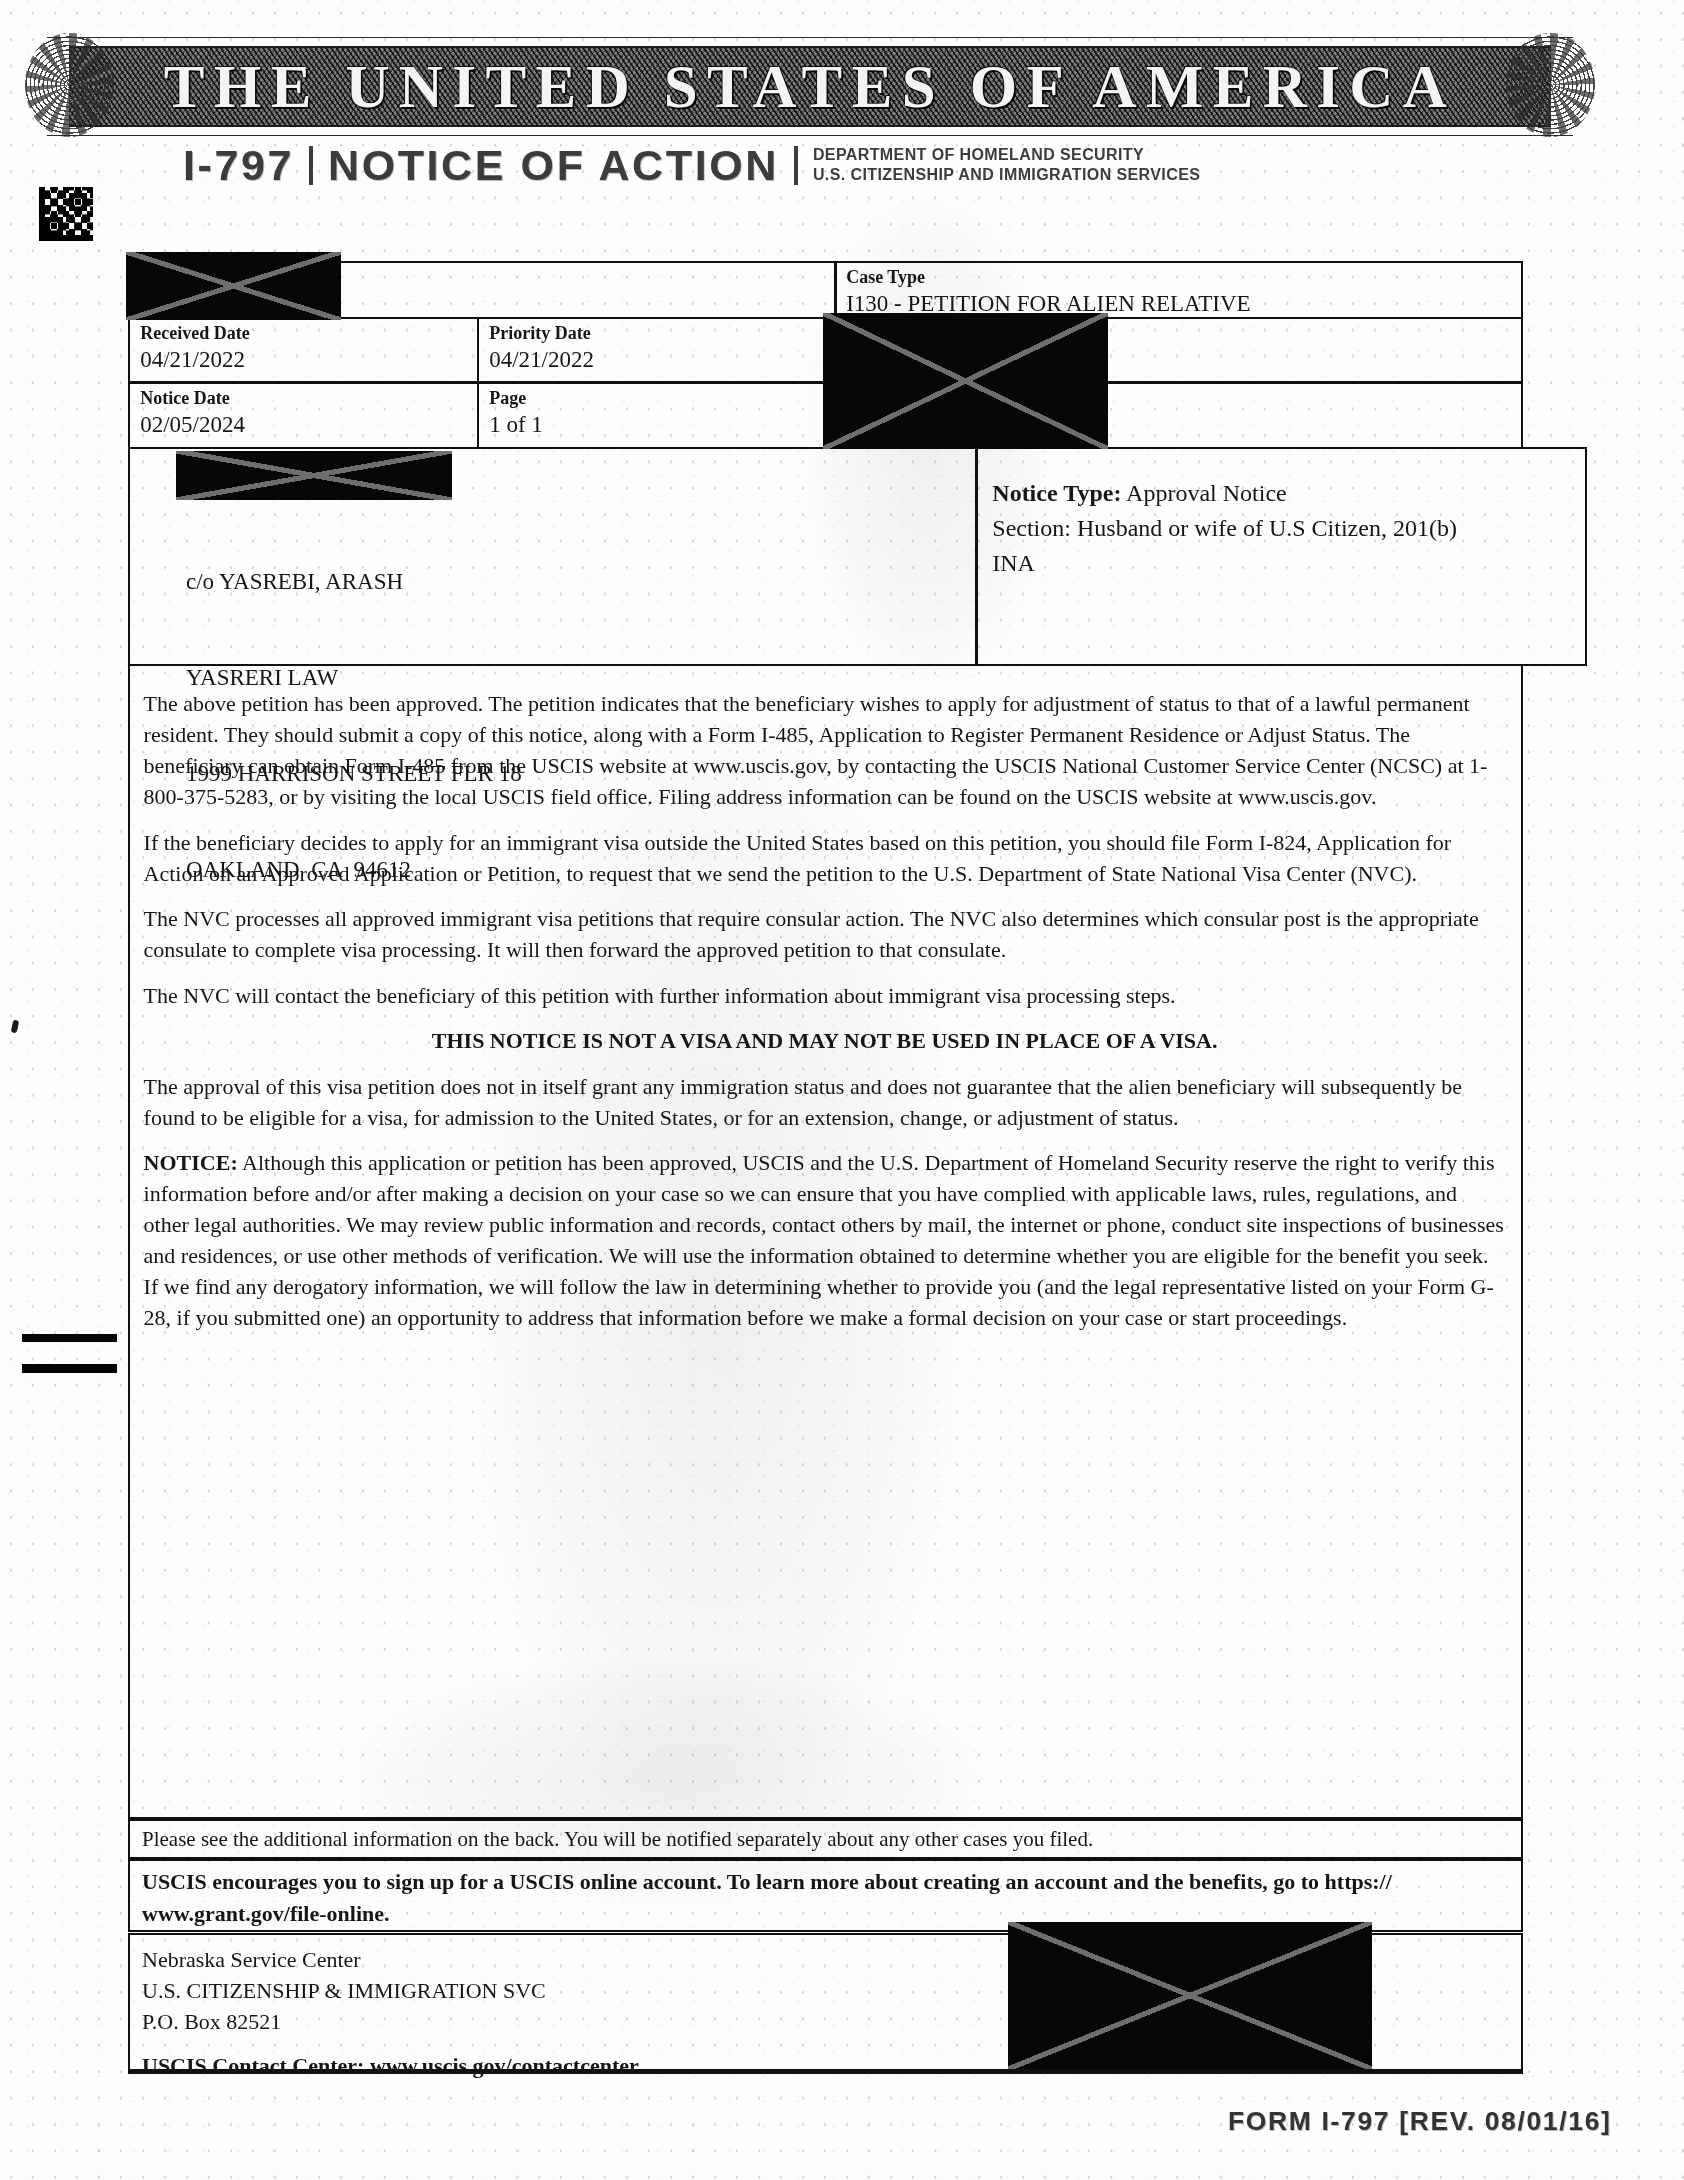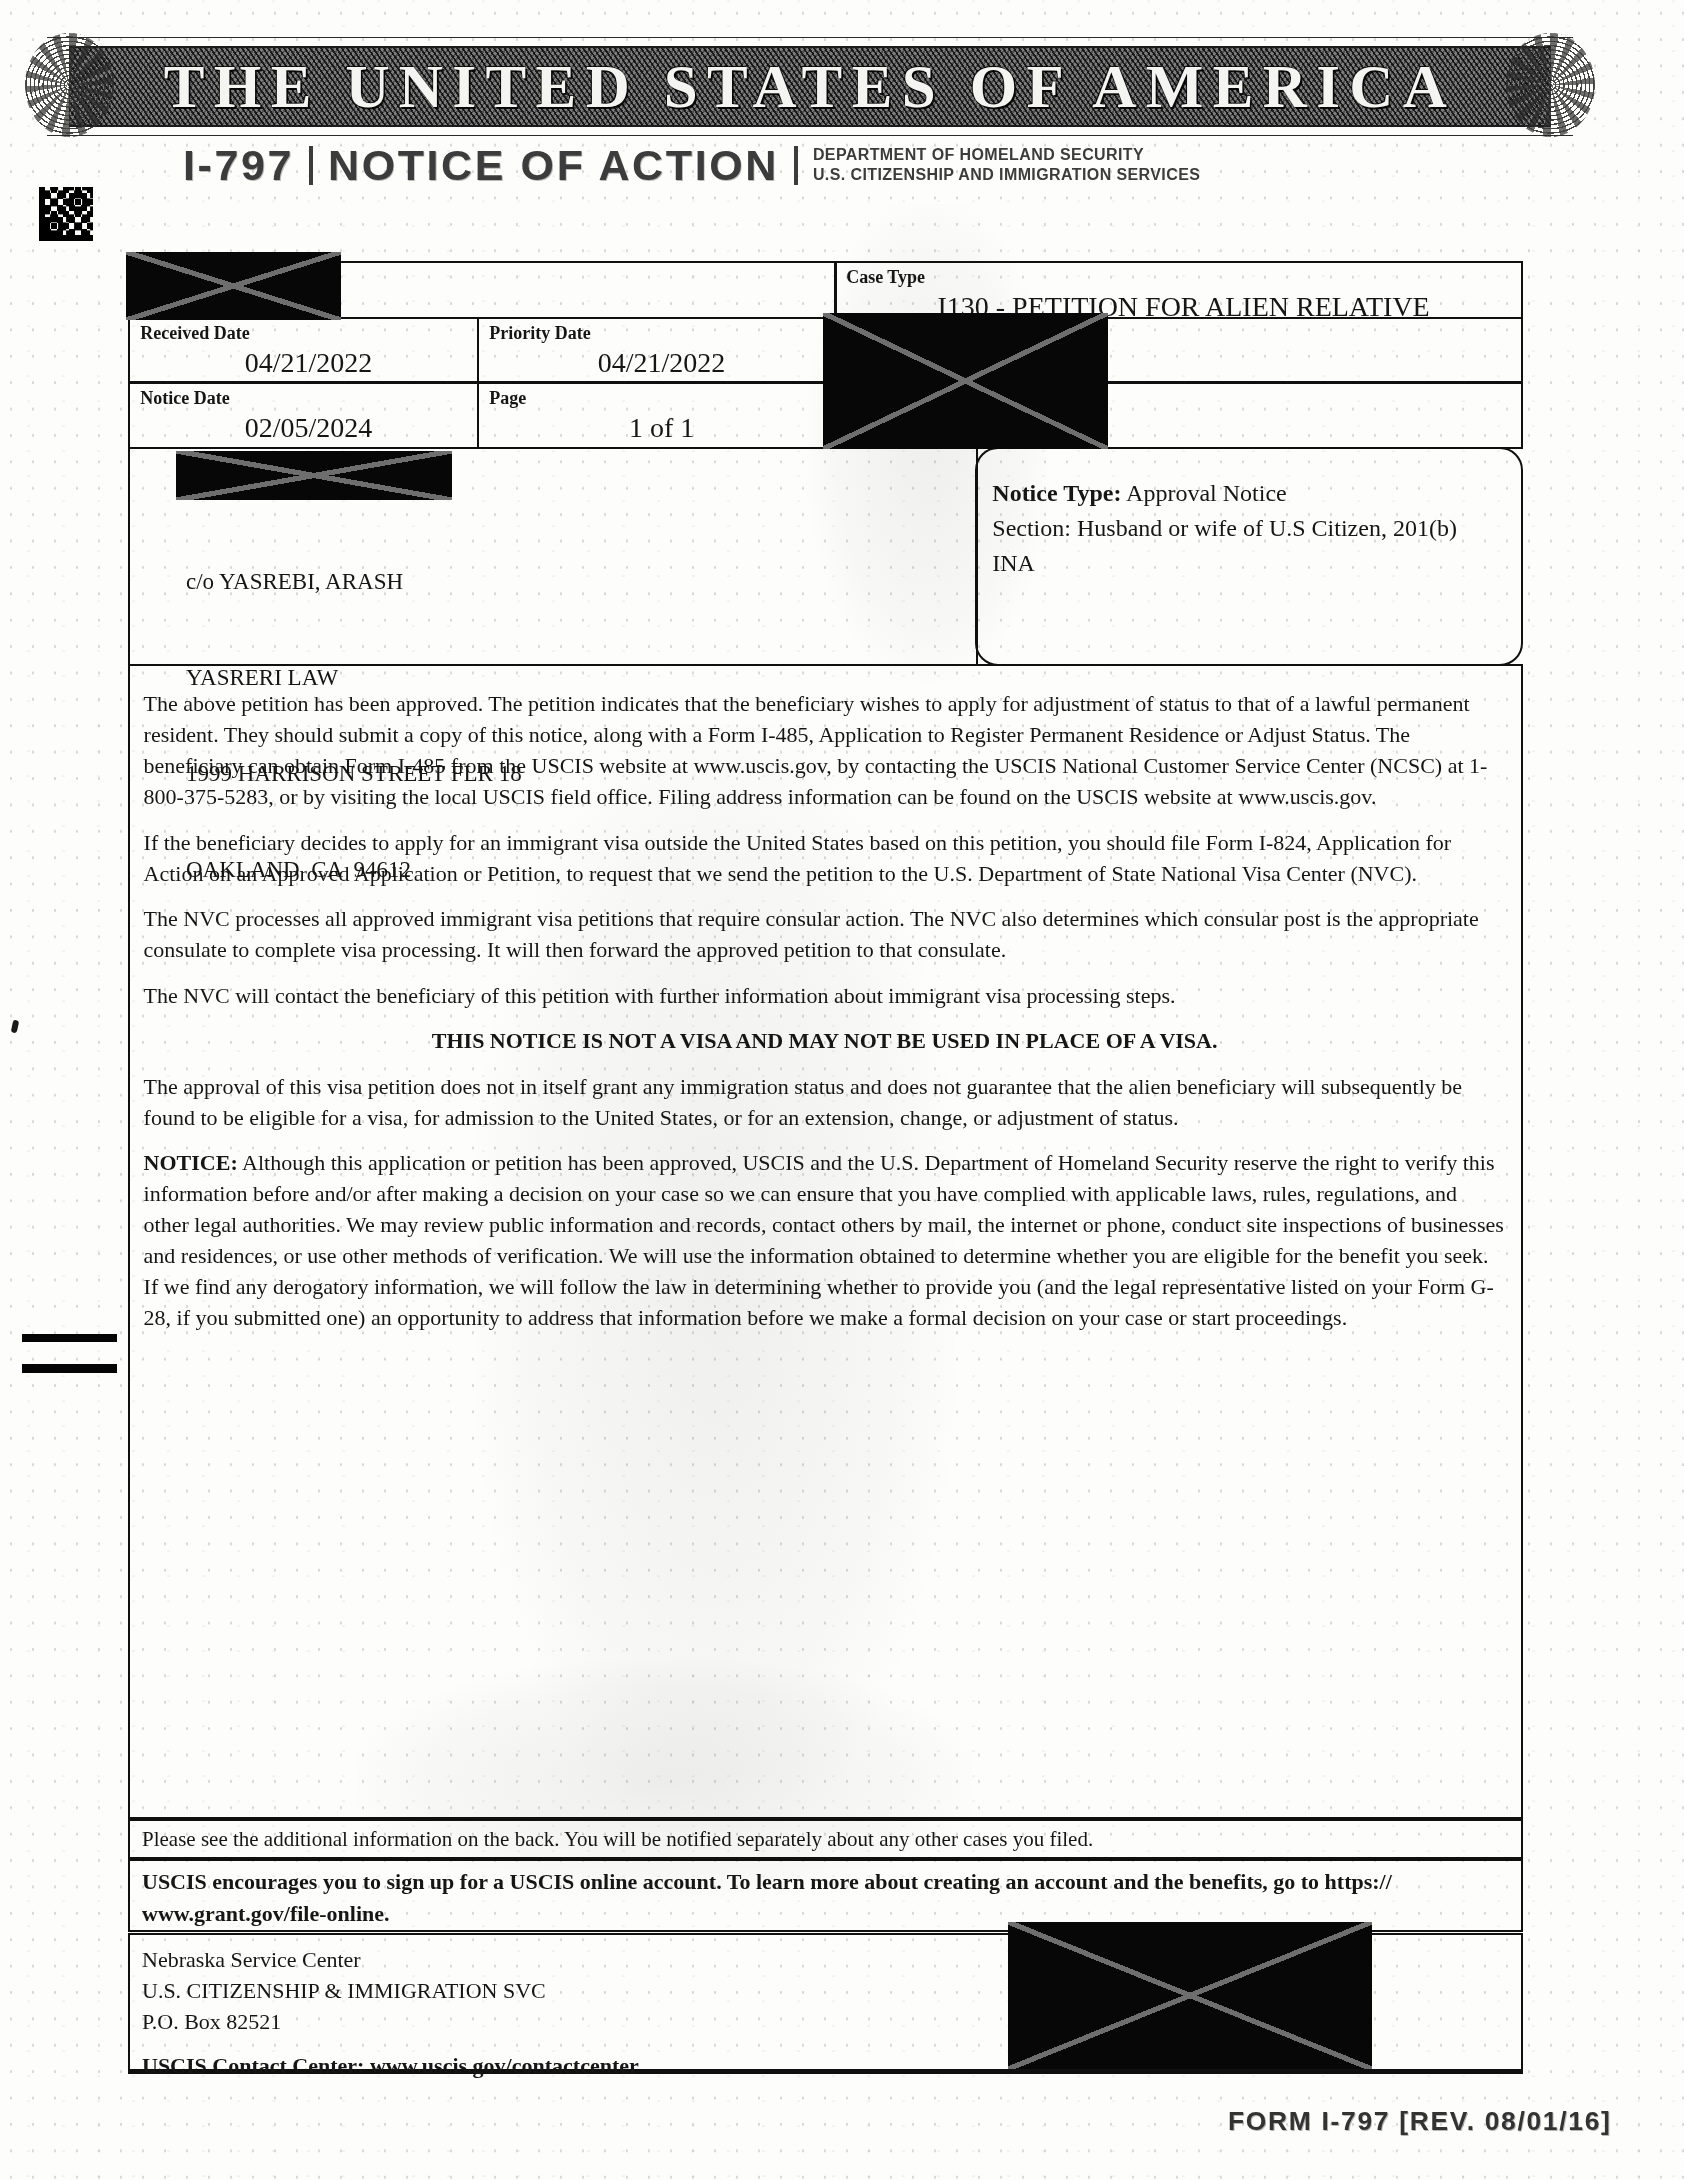--- a/index.html
+++ b/index.html
@@ -62,21 +62,21 @@
     border-left:6px solid #000;border-bottom:6px solid #000;
     background-image:
       repeating-conic-gradient(#000 0 25%, transparent 0 50%),
       repeating-conic-gradient(#000 0 25%, transparent 0 50%);
     background-size:12px 12px, 16px 16px;
     background-position:0 0, 5.1px 3.4px;
   }
   
   .cell{position:absolute;border:2.6px solid #101010;box-sizing:border-box;}
   .cell .lbl{font-weight:bold;font-size:18px;padding:4.3px 0 0 10.2px;}
-  .cell .val{font-size:28px;padding:2.6px 0 0 10.2px;text-align:center;}
+  .cell .val{font-size:23px;padding:2.6px 0 0 10.2px;}
   .redacted{
     position:absolute;background:#070707;z-index:5;
     background-image:
       linear-gradient(to top right, transparent calc(50% - 2.6px), #6e6e6e calc(50% - 2.6px), #6e6e6e calc(50% + 2.6px), transparent calc(50% + 2.6px)),
       linear-gradient(to bottom right, transparent calc(50% - 2.6px), #6e6e6e calc(50% - 2.6px), #6e6e6e calc(50% + 2.6px), transparent calc(50% + 2.6px));
   }
   #recipient-block{position:absolute;left:56px;top:53px;font-size:23px;line-height:32px;white-space:pre-wrap;}
   #notice-info-block{position:absolute;left:15.3px;top:27px;font-size:24px;line-height:35px;}
   #notice-info-block b{font-weight:bold;}
   
@@ -161,21 +161,21 @@
   <div class="cell" style="left:834px;top:382px;width:689px;height:67px;"></div>
 
   <div class="cell" style="left:128px;top:447px;width:850px;height:219px;">
     <div id="recipient-block">
       <div>c/o YASREBI, ARASH</div>
       <div>YASRERI LAW</div>
       <div>1999 HARRISON STREET FLR 18</div>
       <div>OAKLAND  CA  94612</div>
     </div>
   </div>
-  <div class="cell" style="left:975px;top:447px;width:548px;height:219px;border-radius:23px;">
+  <div class="cell" style="left:975px;top:447px;width:612px;height:219px;">
     <div id="notice-info-block">
       <div><b>Notice Type:</b> <span>Approval Notice</span></div>
       <div>Section: Husband or wife of U.S Citizen, 201(b)</div>
       <div>INA</div>
     </div>
   </div>
 
   <div class="redacted" style="left:126px;top:252px;width:215px;height:68px;"></div>
   <div class="redacted" style="left:823px;top:313px;width:285px;height:136px;"></div>
   <div class="redacted" style="left:176px;top:451px;width:276px;height:49px;"></div>

